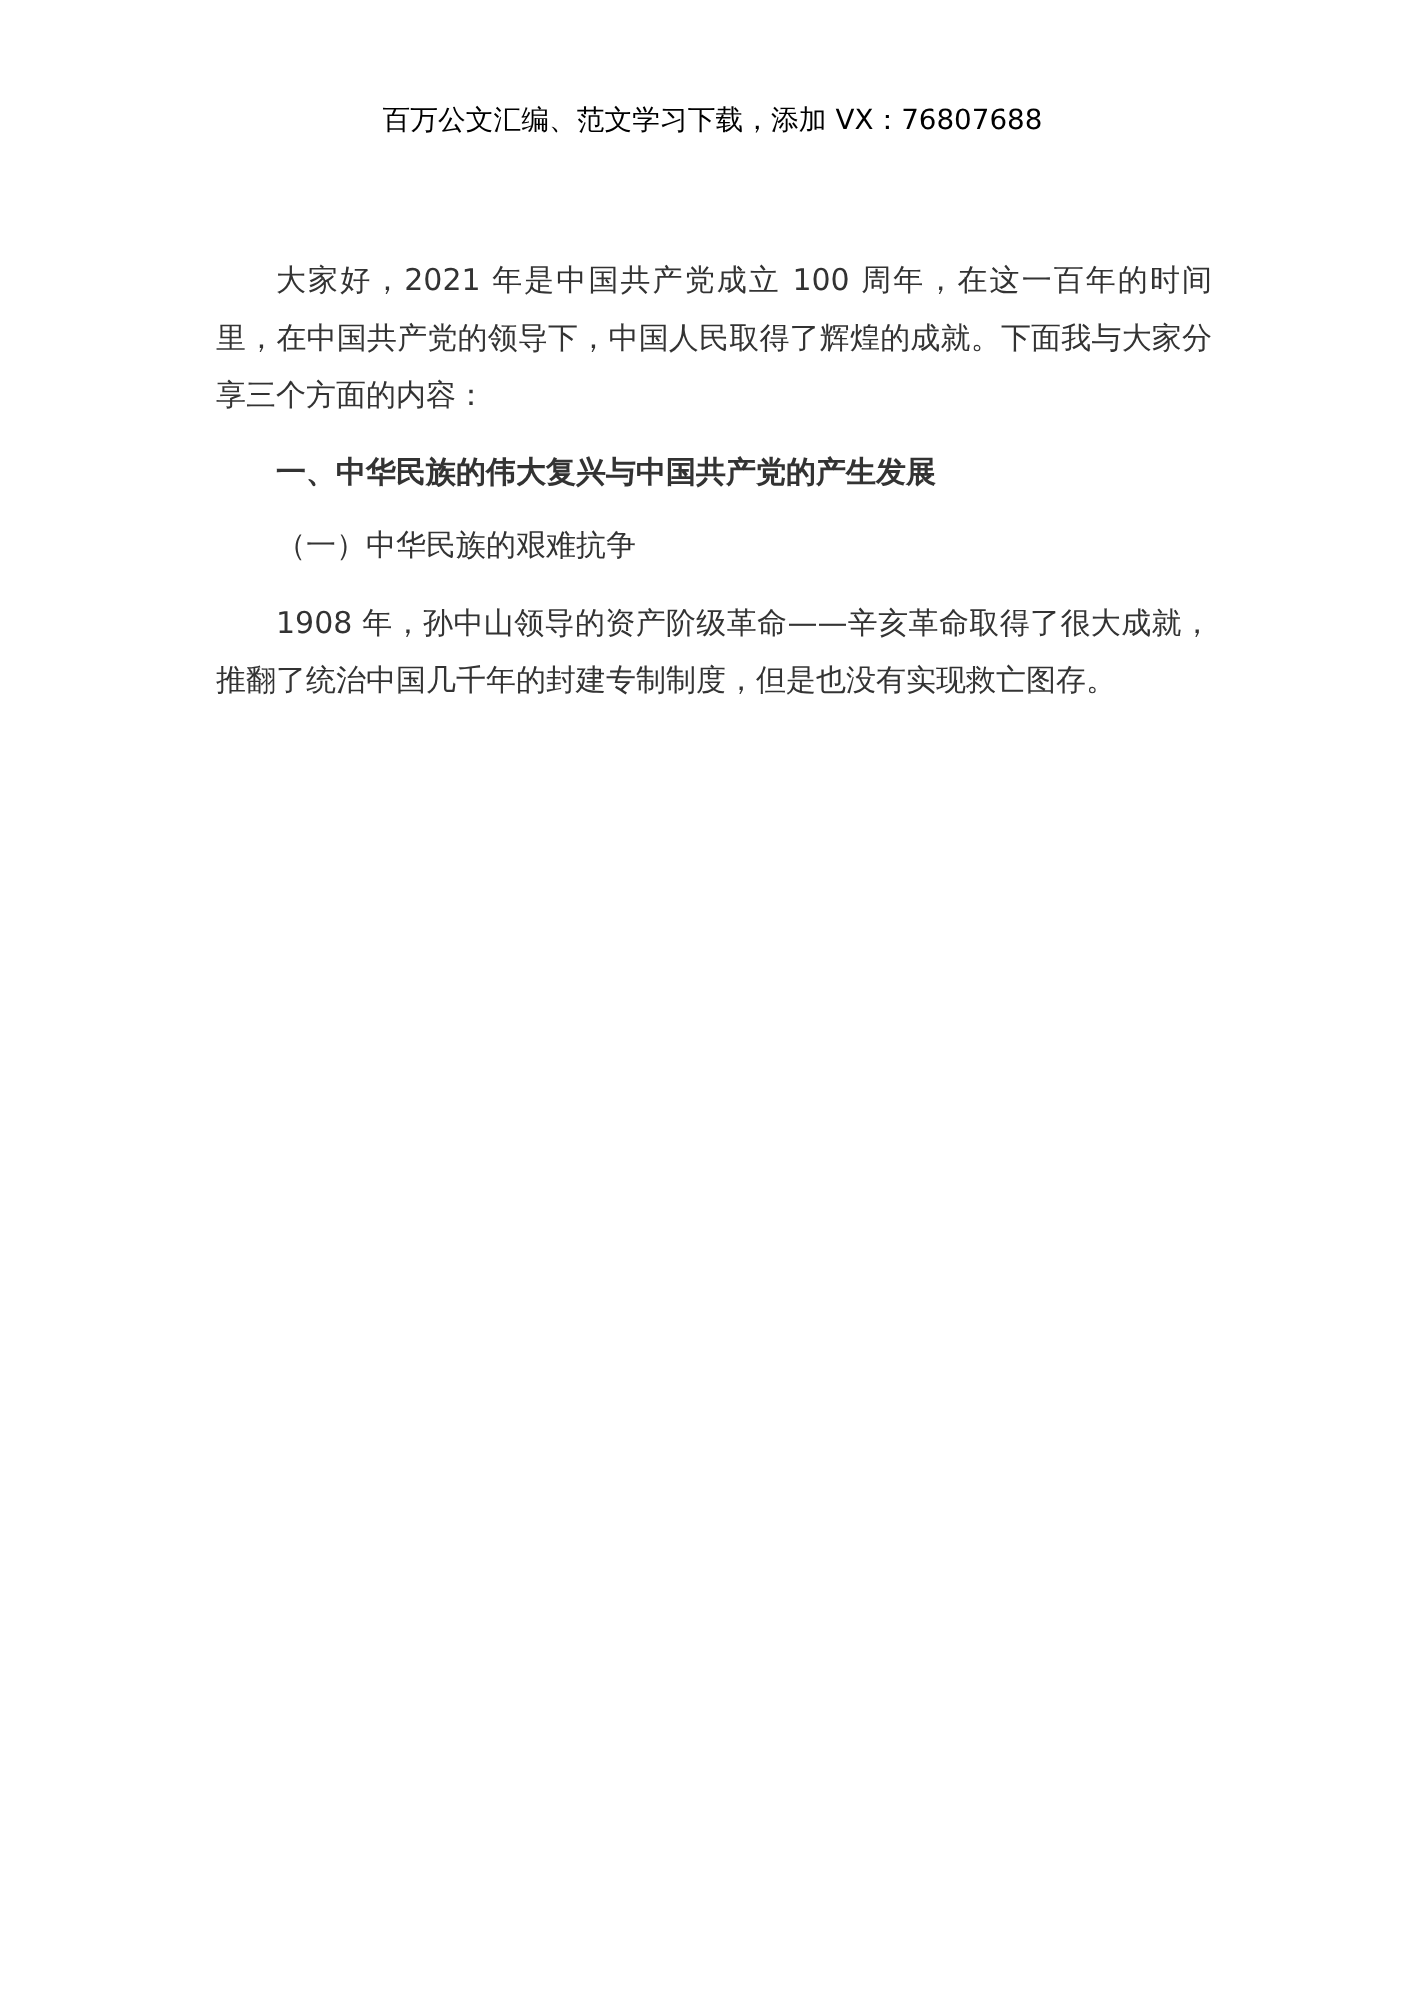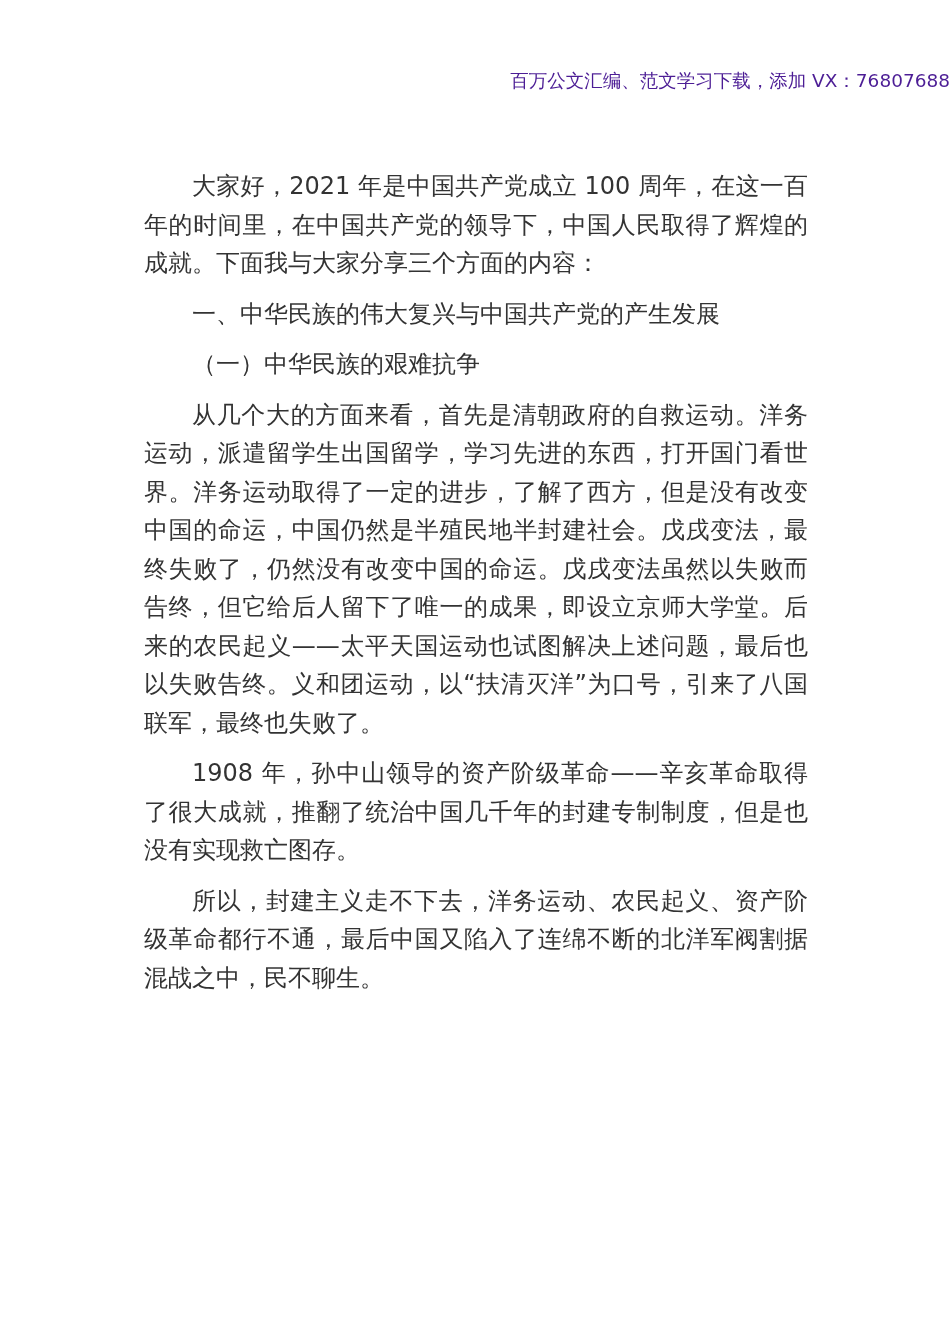--- a/index.html
+++ b/index.html
@@ -20,58 +20,56 @@
       top: 0;
       width: 950px;
       height: 1344px;
       background: #ffffff;
     }
     .header {
       position: absolute;
       top: 66px;
       left: 0;
       width: 950px;
-      text-align: right;
-      color: #4c1d95;
+      text-align: center;
+      color: #000000;
       font-size: 18.5px;
       line-height: 30px;
       letter-spacing: 0px;
     }
     .body {
       position: absolute;
       left: 144px;
       top: 167px;
       width: 664px;
       color: #333333;
-      font-size: 24px;
+      font-size: 20px;
       line-height: 38.5px;
       text-align: justify;
       text-justify: inter-character;
     }
     .body p {
       margin: 0 0 12px 0;
       text-indent: 2em;
     }
     .body p.heading {
-      font-weight: normal;
+      font-weight: bold;
       margin-top: 4px;
       margin-bottom: 12px;
     }
     .body p.subheading {
       margin-bottom: 12px;
       font-family: Liberation Serif, serif;
     }
   </style>
 </head>
 <body>
 
 <div class="page">
   <div class="header">百万公文汇编、范文学习下载，添加 VX：76807688</div>
 
   <div class="body">
     <p>大家好，2021 年是中国共产党成立 100 周年，在这一百年的时间里，在中国共产党的领导下，中国人民取得了辉煌的成就。下面我与大家分享三个方面的内容：</p>
     <p class="heading">一、中华民族的伟大复兴与中国共产党的产生发展</p>
     <p class="subheading">（一）中华民族的艰难抗争</p>
-    <p>从几个大的方面来看，首先是清朝政府的自救运动。洋务运动，派遣留学生出国留学，学习先进的东西，打开国门看世界。洋务运动取得了一定的进步，了解了西方，但是没有改变中国的命运，中国仍然是半殖民地半封建社会。戊戌变法，最终失败了，仍然没有改变中国的命运。戊戌变法虽然以失败而告终，但它给后人留下了唯一的成果，即设立京师大学堂。后来的农民起义——太平天国运动也试图解决上述问题，最后也以失败告终。义和团运动，以“扶清灭洋”为口号，引来了八国联军，最终也失败了。</p>
     <p>1908 年，孙中山领导的资产阶级革命——辛亥革命取得了很大成就，推翻了统治中国几千年的封建专制制度，但是也没有实现救亡图存。</p>
-    <p>所以，封建主义走不下去，洋务运动、农民起义、资产阶级革命都行不通，最后中国又陷入了连绵不断的北洋军阀割据混战之中，民不聊生。</p>
   </div>
 </div>
 
 </body></html>

